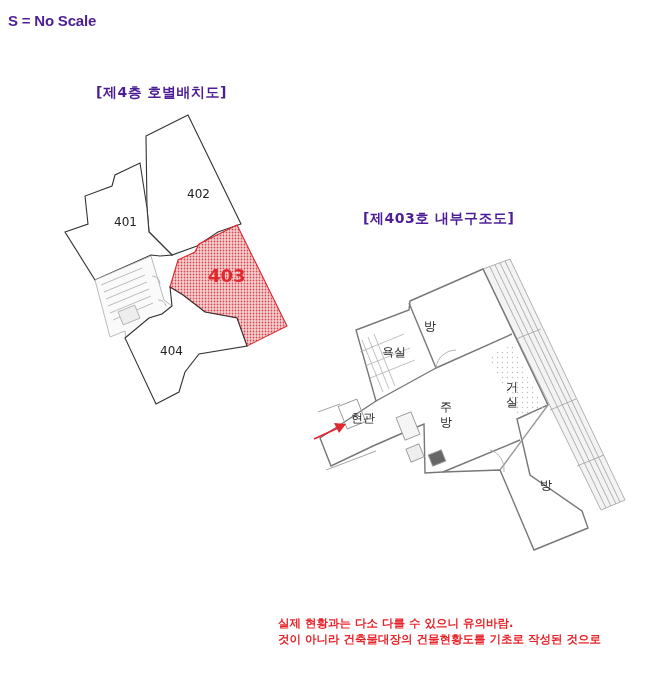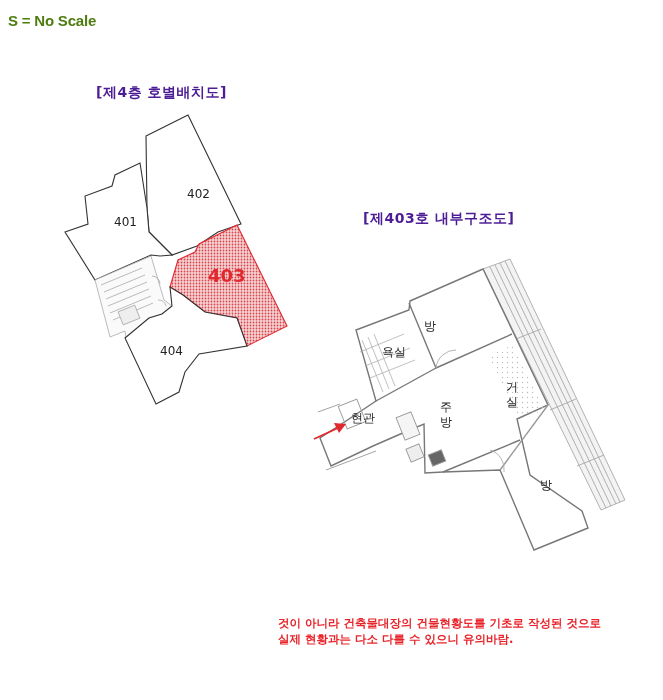--- a/index.html
+++ b/index.html
@@ -1,19 +1,19 @@
 <!DOCTYPE html>
 <html><head>
 <meta charset="utf-8">
 <style>
   html, body { margin: 0; padding: 0; background: #ffffff; }
   body { width: 663px; height: 700px; position: relative; overflow: hidden;
          font-family: "DejaVu Sans", sans-serif; color: #111; }
   .scale { position: absolute; left: 8px; top: 12px; font-size: 15px; font-weight: bold;
-           font-family: "Liberation Sans", sans-serif; letter-spacing: -0.2px; color: #4d7c0f; }
+           font-family: "Liberation Sans", sans-serif; letter-spacing: -0.2px; color: #4c1d95; }
   .title { position: absolute; font-size: 14px; font-weight: bold; color: #4c1d95;
            font-family: "DejaVu Sans", sans-serif; letter-spacing: 0.5px; }
   .t1 { left: 96px; top: 84px; }
   .t2 { left: 363px; top: 210px; }
   svg { position: absolute; left: 0; top: 0; }
   .note { position: absolute; left: 262px; top: 615px; width: 400px; color: #e8242a;
           font-size: 11.5px; font-weight: bold; line-height: 16px; font-family: "DejaVu Sans", sans-serif; }
   .note div { white-space: nowrap; }
   .note .indent { padding-left: 16px; }
 </style>
@@ -123,15 +123,15 @@
     <text x="351" y="422">현관</text>
     <text x="440" y="411">주</text>
     <text x="440" y="426">방</text>
     <text x="506" y="391">거</text>
     <text x="506" y="406">실</text>
     <text x="540" y="489">방</text>
   </g>
 </svg>
 
 <div class="note">
+  <div class="indent">실제 현황과는 다소 다를 수 있으니 유의바람.</div>
   <div class="indent">것이 아니라 건축물대장의 건물현황도를 기초로 작성된 것으로</div>
-  <div class="indent">실제 현황과는 다소 다를 수 있으니 유의바람.</div>
 </div>
 
 </body></html>

